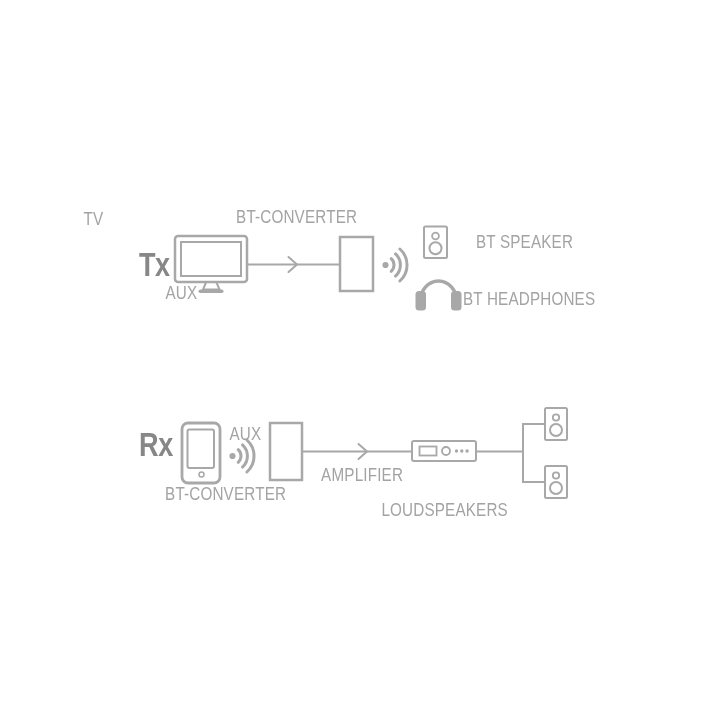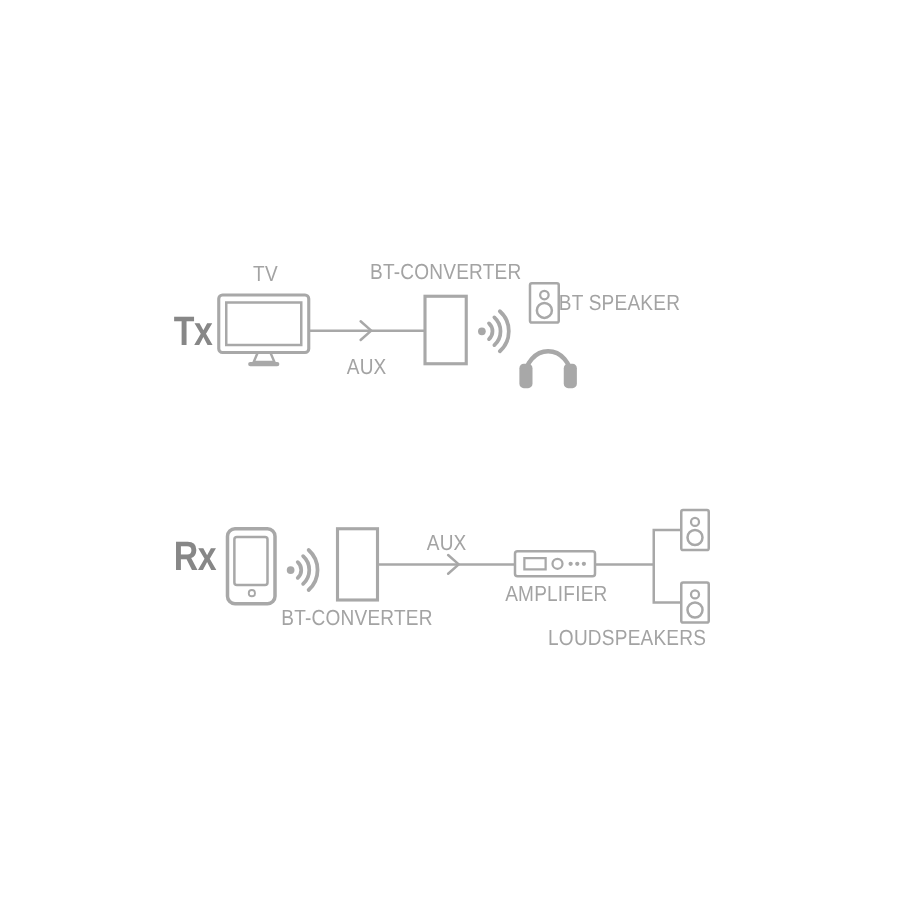--- a/index.html
+++ b/index.html
@@ -27,21 +27,21 @@
     letter-spacing: 0.2px;
   }
   .label .condense {
     display: inline-block;
     transform: scaleX(0.87);
   }
   .label.anchor-left .condense { transform-origin: 0 50%; }
   .label.centerbox {
     width: 260px;
     margin-left: -130px;
-    text-align: center;
+    text-align: left;
   }
   .mode-label {
     position: absolute;
     white-space: nowrap;
     color: #878787;
     font-size: 33px;
     font-weight: bold;
     line-height: 1;
     text-align: right;
   }
@@ -156,24 +156,27 @@
   </div>
 
   <div class="label centerbox" style="left:293px; top:285px">
     <span class="condense">AUX</span>
   </div>
 
   <div class="label centerbox" style="left:357px; top:209px">
     <span class="condense">BT-CONVERTER</span>
   </div>
 
-  <div class="label anchor-left" style="left:447px; top:234px">
+  <div class="label anchor-left" style="left:476px; top:234px">
     <span class="condense">BT SPEAKER</span>
   </div>
 
+  <div class="label anchor-left" style="left:463px; top:291px">
+    <span class="condense">BT HEADPHONES</span>
+  </div>
 
 
   <div class="mode-label" style="left:139px; top:428px">
     <span class="condense">Rx</span>
   </div>
 
   <div class="label centerbox" style="left:286px; top:486px">
     <span class="condense">BT-CONVERTER</span>
   </div>
 

